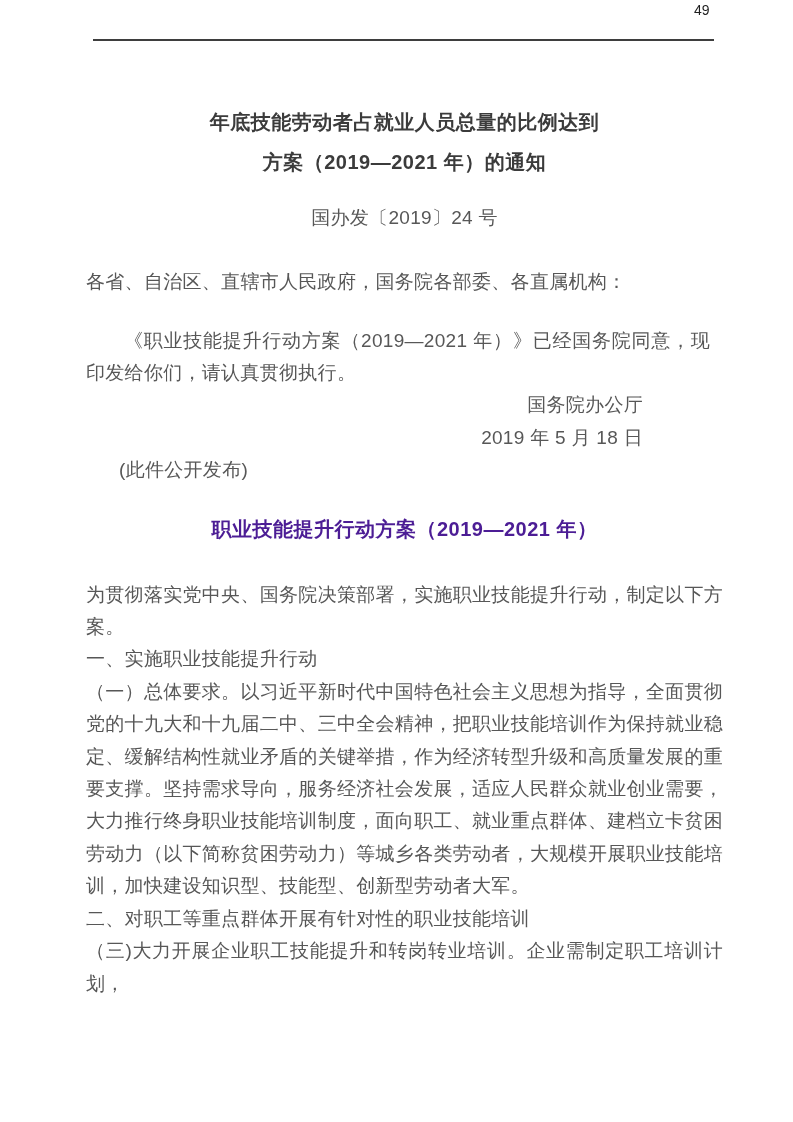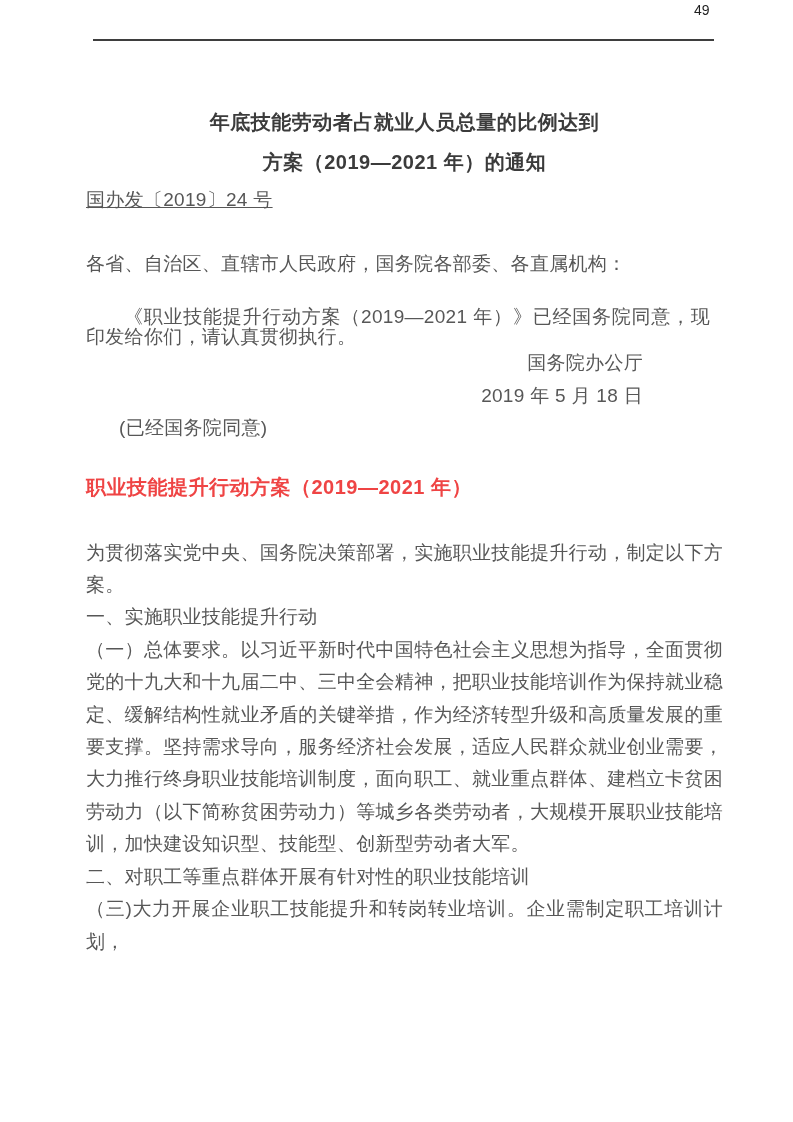--- a/index.html
+++ b/index.html
@@ -40,49 +40,50 @@
     margin: 61px 0 0 0;
     font-size: 20px;
     font-weight: 700;
     color: #3b3b3b;
     text-align: center;
     line-height: 40px;
     letter-spacing: 0.5px;
   }
   .title-line { display: block; }
   .doc-number {
-    margin-top: 7px;
+    margin-top: 25px;
+    text-align: center;
     line-height: 22px;
-    text-decoration: underline;
   }
   .addressee {
     margin-top: 37px;
     line-height: 32.4px;
   }
   .notice-body {
     margin: 27px 13px 0 0;
-    line-height: 20px;
+    line-height: 32px;
     text-indent: 2em;
     text-align: justify;
   }
   .sign-block {
     width: fit-content;
     margin: 0 80px 0 auto;
     text-align: right;
     line-height: 32.4px;
   }
   .publish-note {
     line-height: 32.4px;
     padding-left: 33px;
   }
   .plan-title {
     margin: 29px 0 0 0;
+    text-align: center;
     font-size: 20px;
     font-weight: 700;
-    color: #ef4444;
+    color: #4c1d95;
     line-height: 26px;
     letter-spacing: 0.5px;
   }
   .plan-body {
     margin-top: 37px;
     line-height: 32.4px;
     text-align: justify;
   }
   .plan-body p { margin: 0; }
 </style>
@@ -106,21 +107,21 @@
 
     <div class="addressee">各省、自治区、直辖市人民政府，国务院各部委、各直属机构：</div>
 
     <p class="notice-body">《职业技能提升行动方案（2019—2021 年）》已经国务院同意，现印发给你们，请认真贯彻执行。</p>
 
     <div class="sign-block">
       <div>国务院办公厅</div>
       <div>2019 年 5 月 18 日</div>
     </div>
 
-    <div class="publish-note">(已经国务院同意)</div>
+    <div class="publish-note">(此件公开发布)</div>
 
     <h2 class="plan-title">职业技能提升行动方案（2019—2021 年）</h2>
 
     <div class="plan-body">
       <p>为贯彻落实党中央、国务院决策部署，实施职业技能提升行动，制定以下方案。</p>
       <p>一、实施职业技能提升行动</p>
       <p>（一）总体要求。以习近平新时代中国特色社会主义思想为指导，全面贯彻党的十九大和十九届二中、三中全会精神，把职业技能培训作为保持就业稳定、缓解结构性就业矛盾的关键举措，作为经济转型升级和高质量发展的重要支撑。坚持需求导向，服务经济社会发展，适应人民群众就业创业需要，大力推行终身职业技能培训制度，面向职工、就业重点群体、建档立卡贫困劳动力（以下简称贫困劳动力）等城乡各类劳动者，大规模开展职业技能培训，加快建设知识型、技能型、创新型劳动者大军。</p>
       <p>二、对职工等重点群体开展有针对性的职业技能培训</p>
       <p>（三)大力开展企业职工技能提升和转岗转业培训。企业需制定职工培训计划，</p>
     </div>

